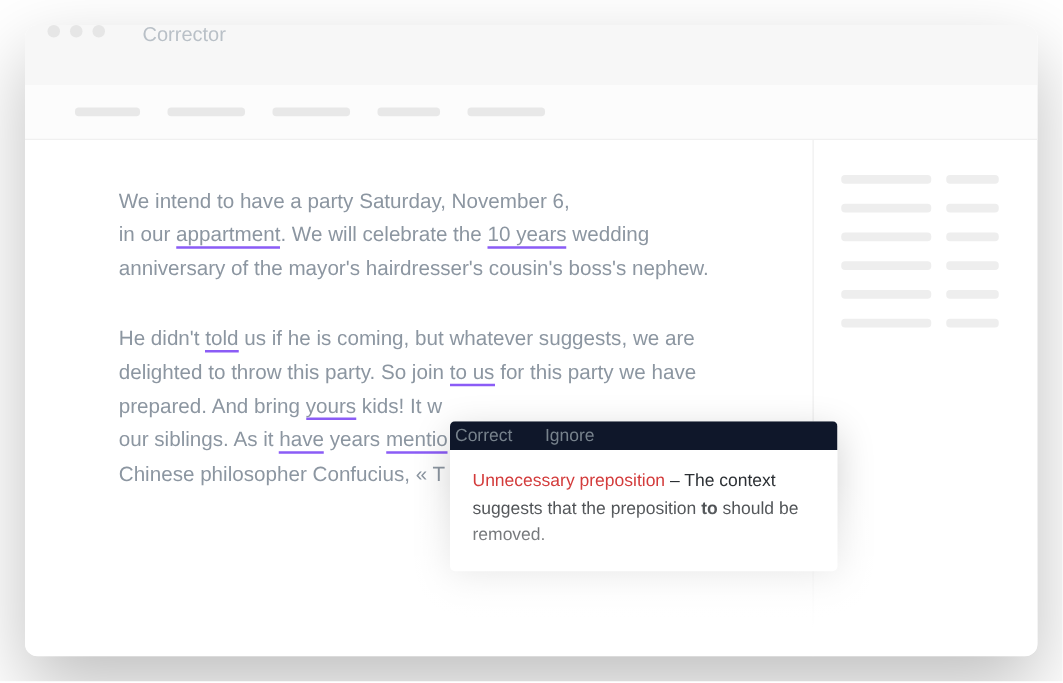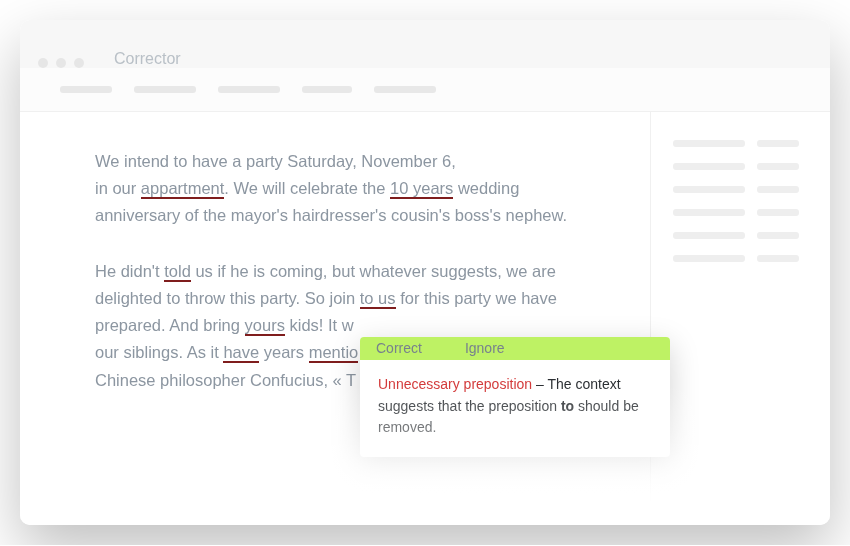--- a/index.html
+++ b/index.html
@@ -16,21 +16,21 @@
     background: #ffffff;
     border-radius: 10px;
     box-shadow: 0 25px 60px rgba(0,0,0,0.25);
     overflow: hidden;
     position: relative;
   }
   .titlebar {
     height: 48px;
     background: #f7f7f7;
     display: flex;
-    align-items: flex-end;
+    align-items: flex-start;
     padding: 0 18px;
   }
   .traffic {
     display: flex;
     gap: 8px;
     margin-right: 30px;
   }
   .dot {
     width: 10px; height: 10px;
     border-radius: 50%;
@@ -77,21 +77,21 @@
     gap: 12px;
     margin-bottom: 16px;
   }
   .side-ph {
     height: 7px;
     background: #eeeeee;
     border-radius: 3px;
   }
   .para { margin-bottom: 28px; }
   .err {
-    border-bottom: 2px solid #7f1d1d;
+    border-bottom: 2px solid #8b5cf6;
     color: #8c96a1;
     padding-bottom: 0;
   }
   
   .tooltip {
     position: absolute;
     left: 340px;
     top: 225px;
     width: 310px;
     background: #ffffff;
@@ -107,25 +107,25 @@
   }
   .tt-suggestion {
     padding: 12px 18px;
     color: #1b8a2f;
     font-weight: 700;
     font-size: 15px;
     background: #fff;
   }
   .tt-actions {
     flex: 1;
-    background: #bef264;
+    background: #0f172a;
     display: flex;
     align-items: center;
-    gap: 43px;
-    padding: 0 16px;
+    gap: 26px;
+    padding: 0 4px;
     color: #77828c;
   }
   .tt-body {
     padding: 14px 18px 18px 18px;
     line-height: 1.55;
     color: #2b2f33;
   }
   .tt-title {
     color: #d33a3a;
   }

